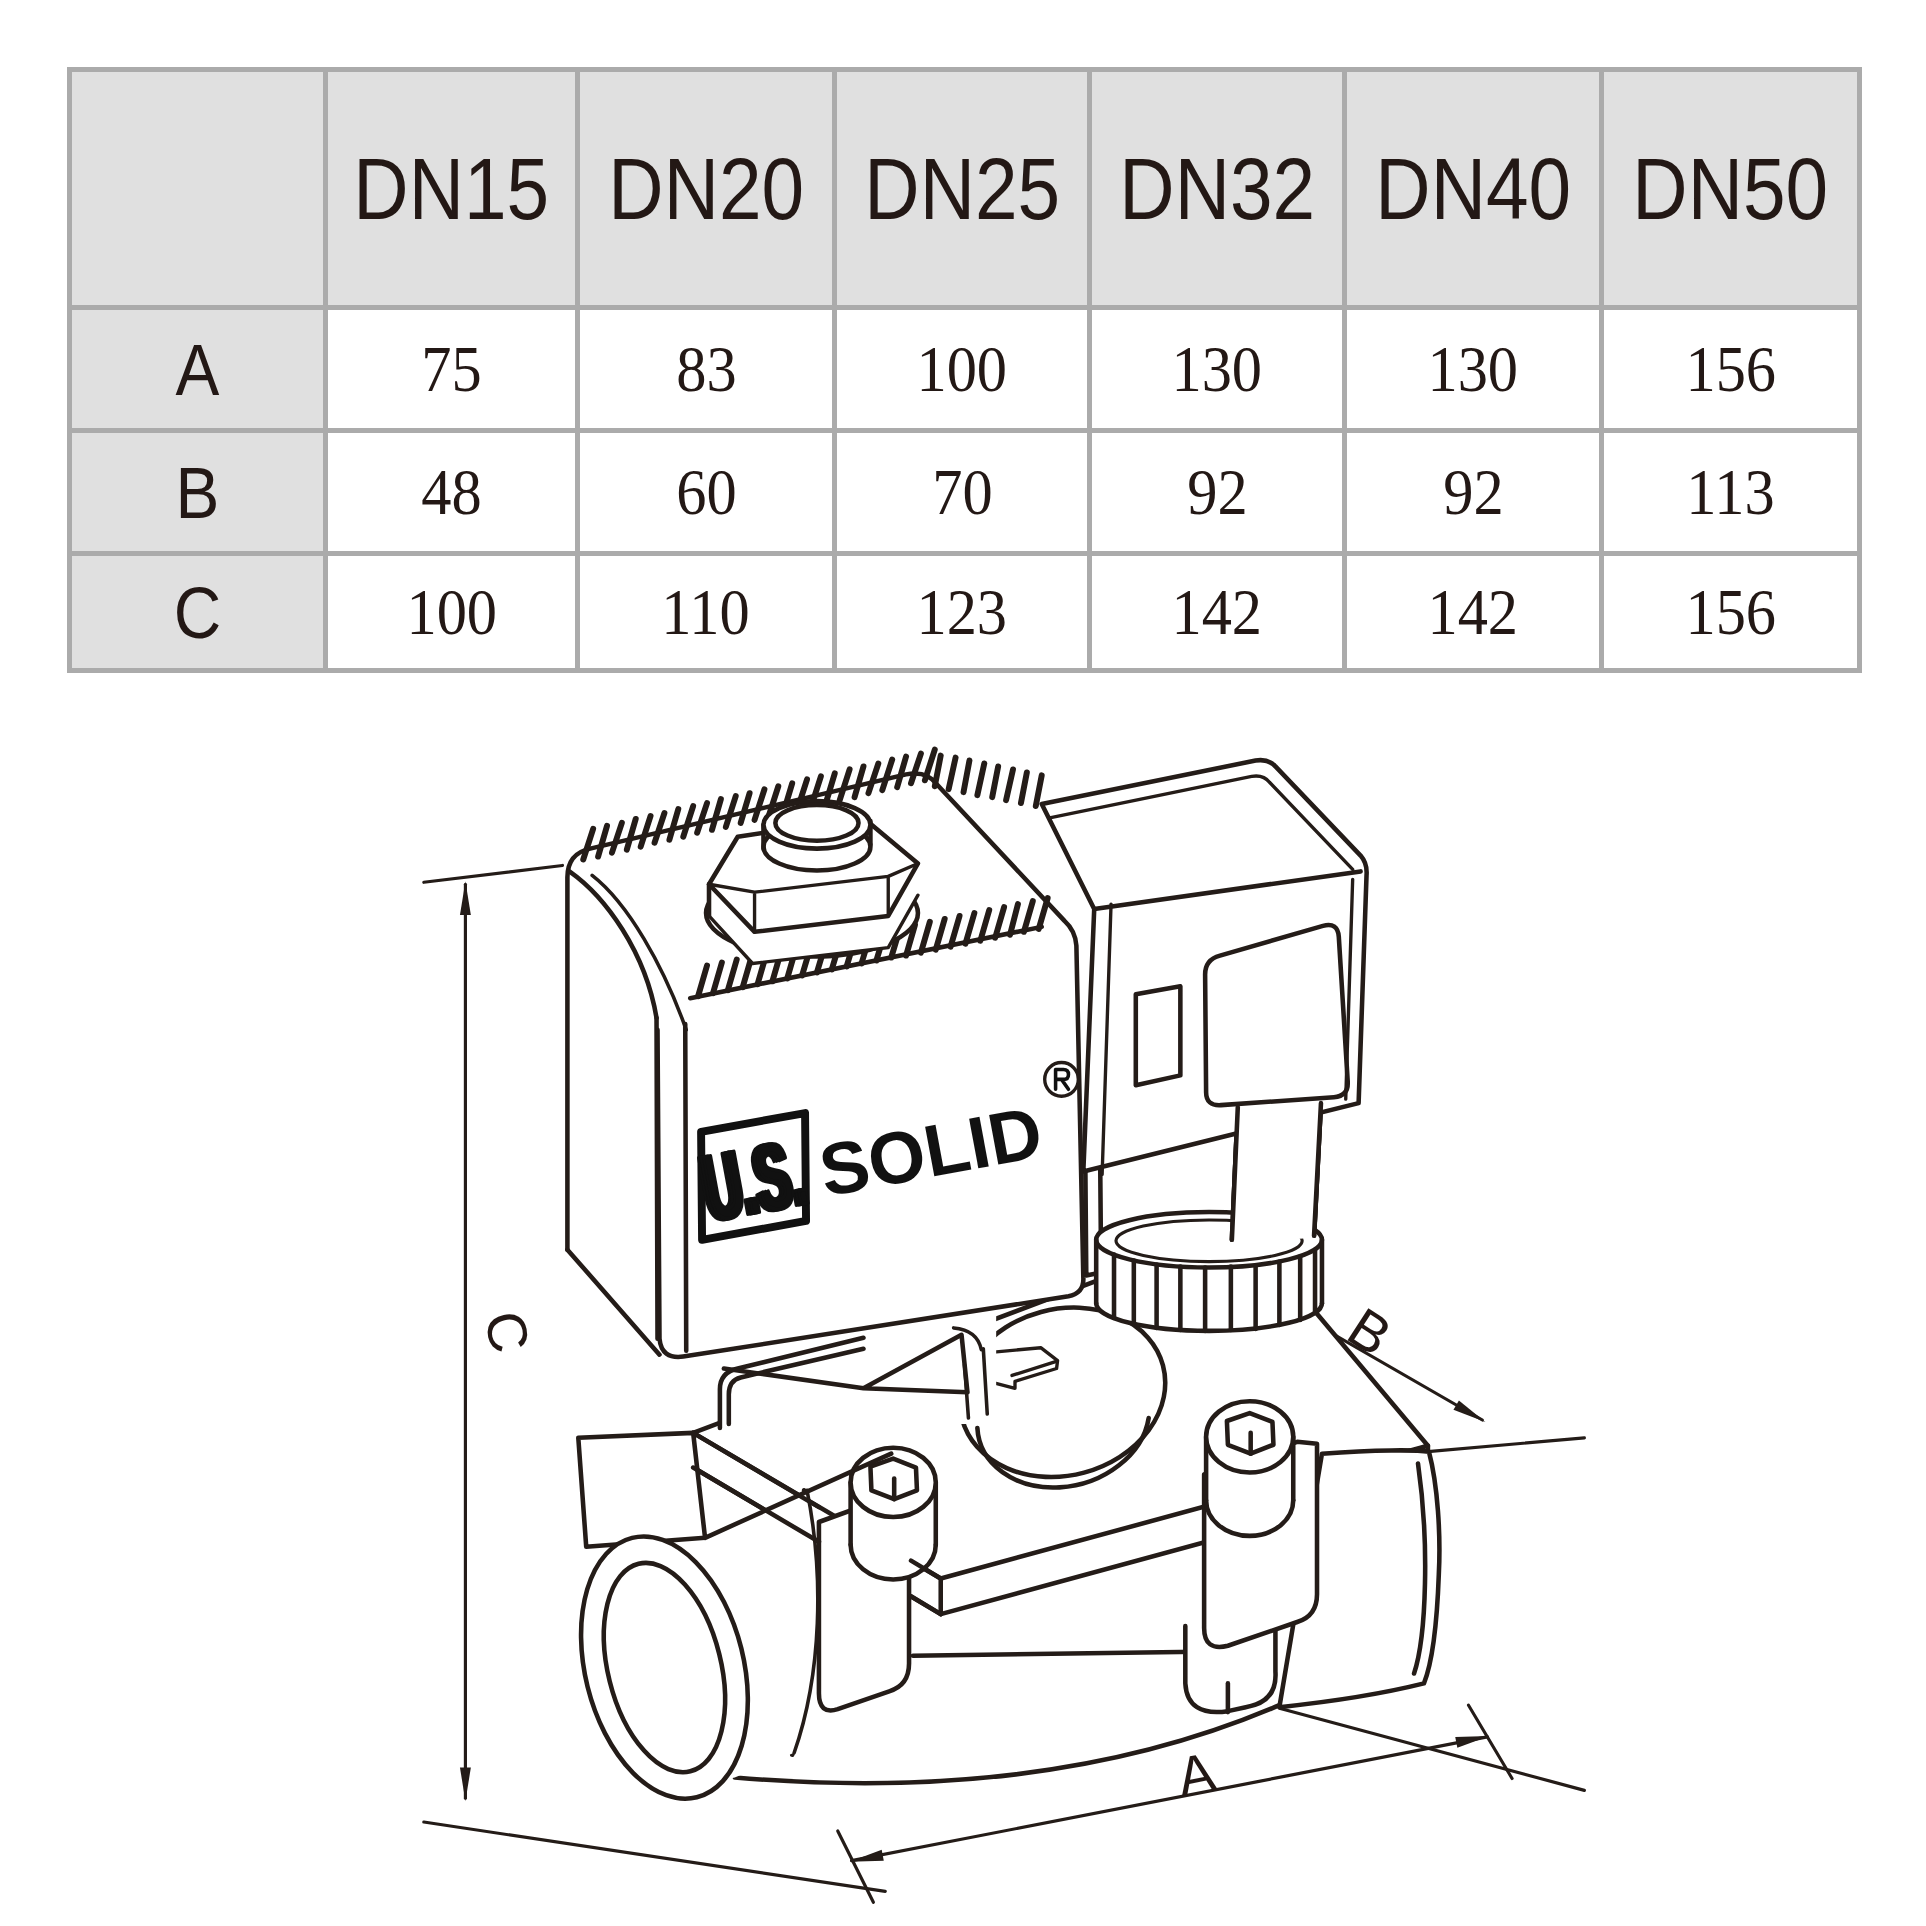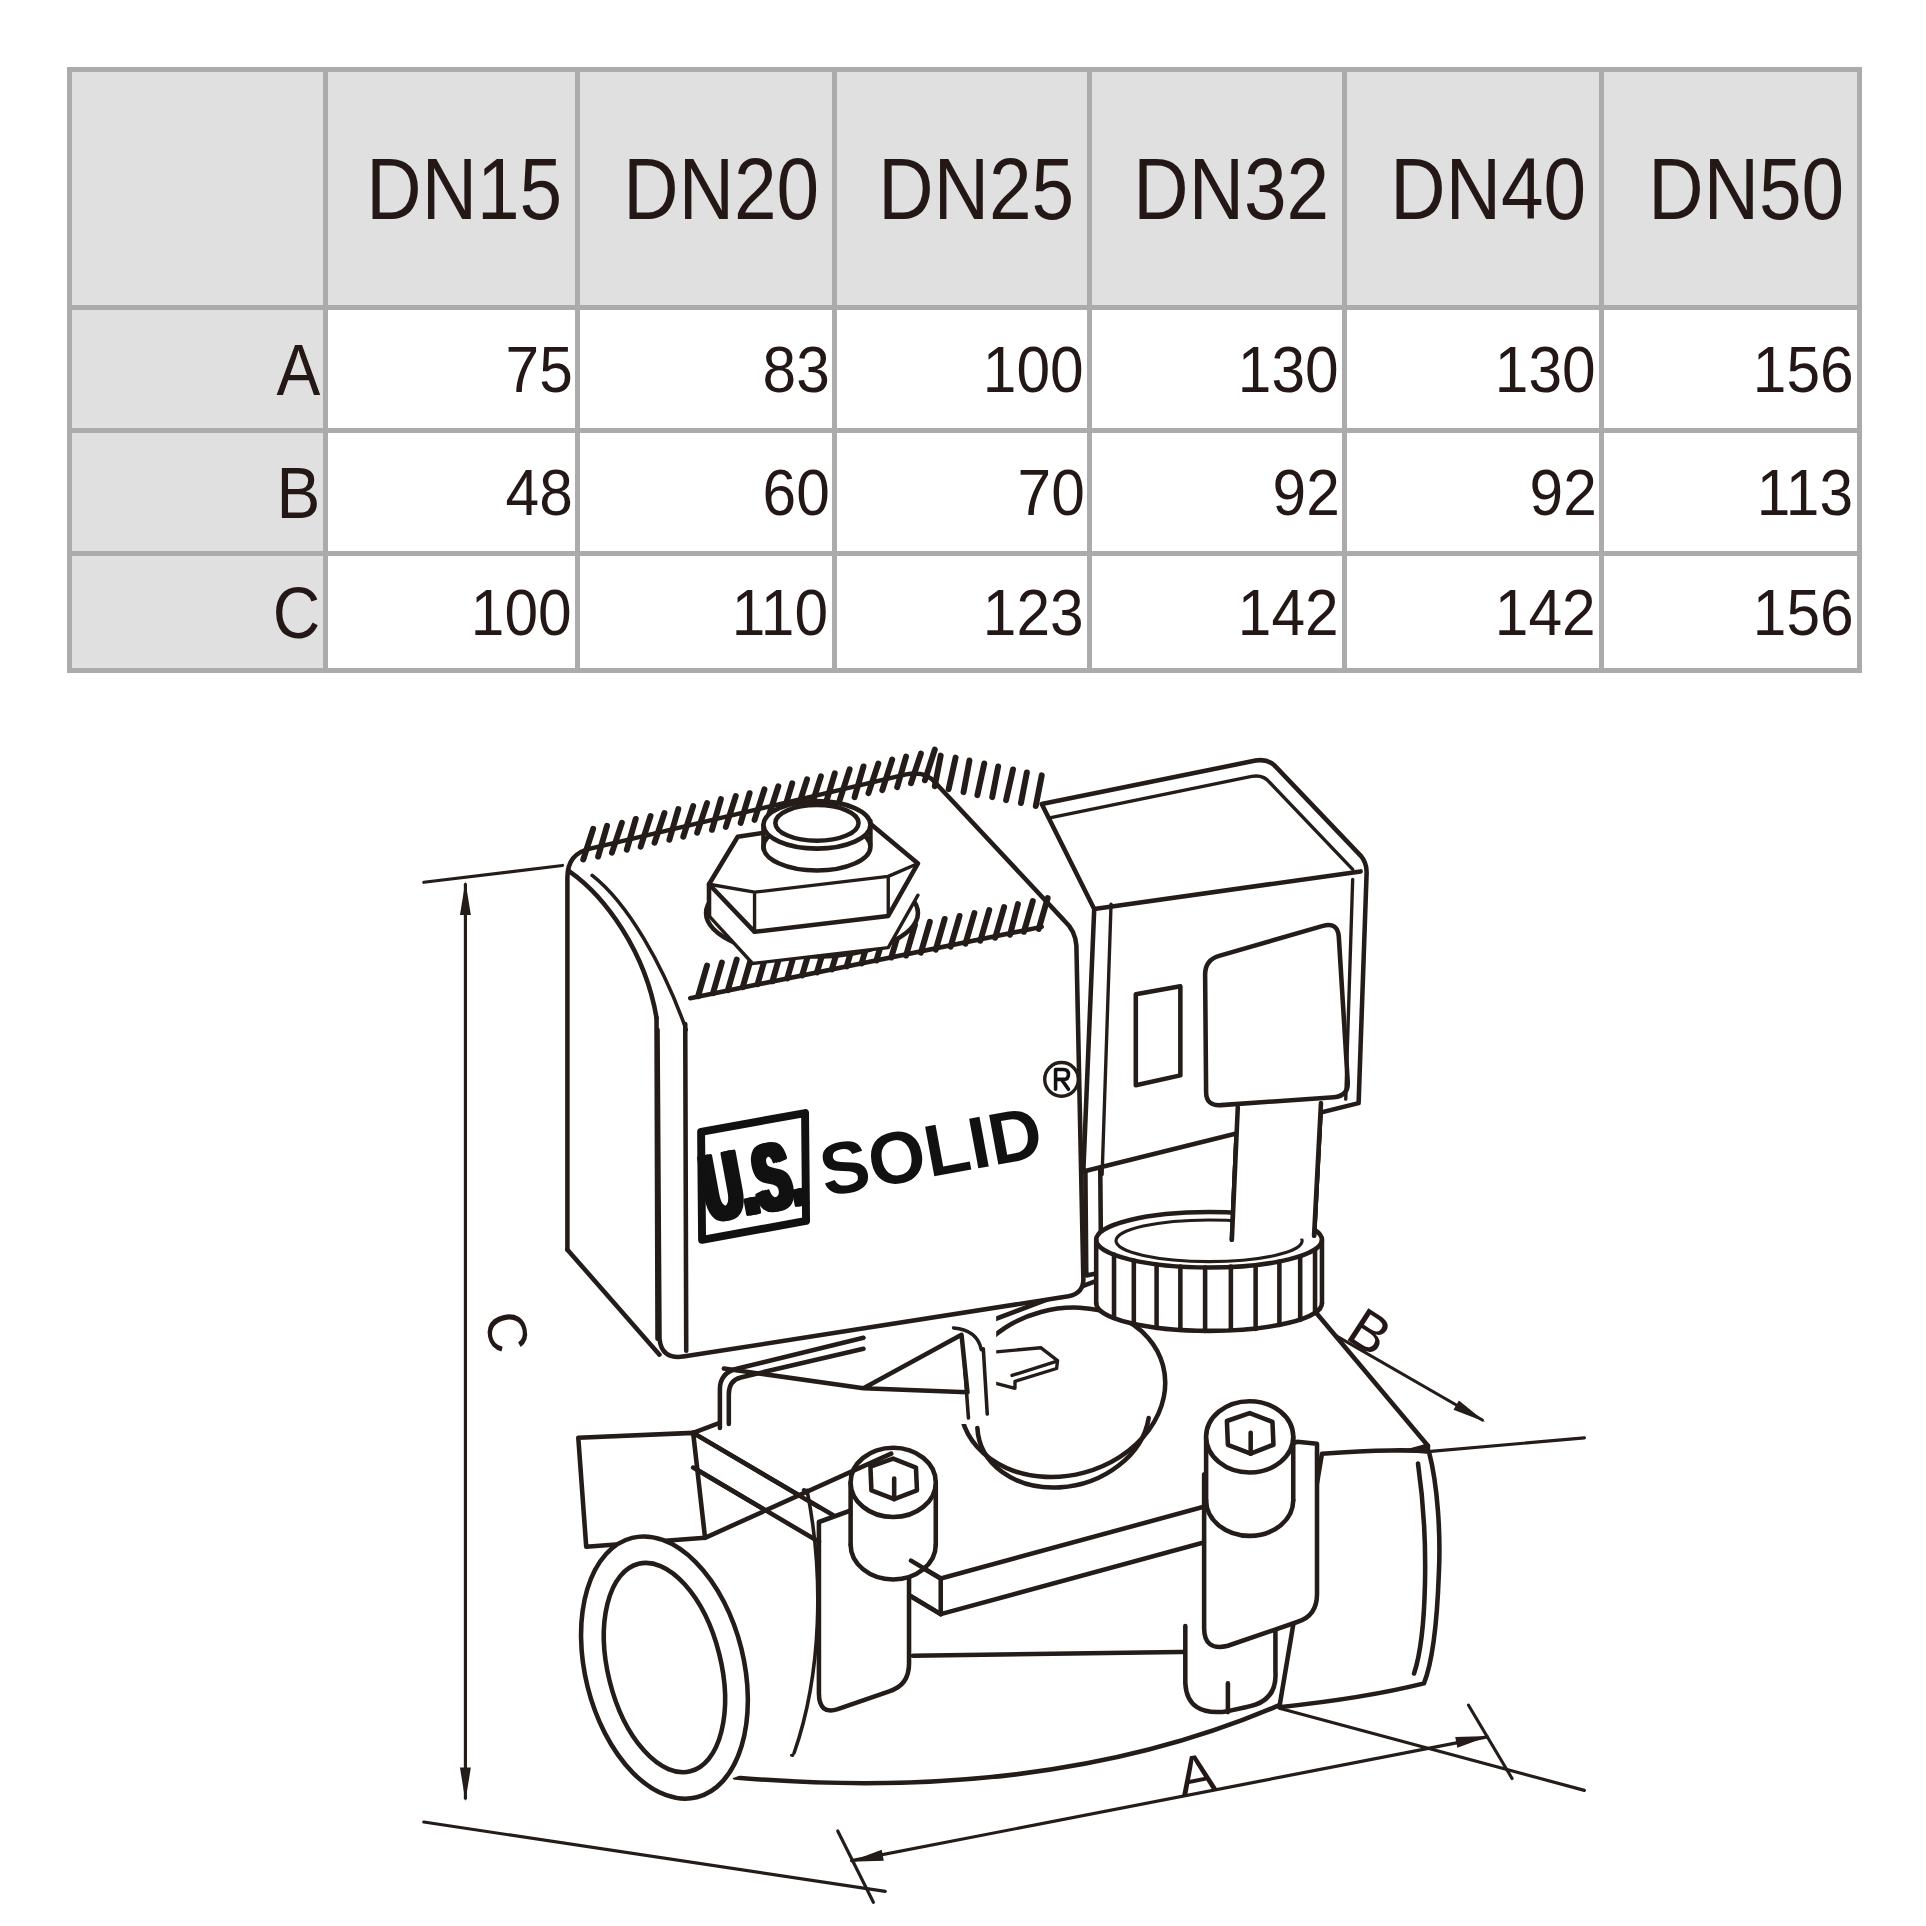--- a/index.html
+++ b/index.html
@@ -1,21 +1,21 @@
 <!DOCTYPE html>
 <html><head>
 <meta charset="utf-8">
 <style>
 html,body{margin:0;padding:0;-webkit-font-smoothing:antialiased;}
 body{width:1927px;height:1927px;background:#ffffff;position:relative;overflow:hidden;
      font-family:"Liberation Sans",sans-serif;}
 #tbl{position:absolute;left:67px;top:67px;border-collapse:collapse;table-layout:fixed;}
-#tbl td{border:5px solid #ababab;text-align:right;vertical-align:middle;padding:0;color:#231815;}
+#tbl td{border:5px solid #ababab;text-align:center;vertical-align:middle;padding:0;color:#231815;}
 #tbl td.g{background:#e0e0e0;}
-#tbl td.w{background:#ffffff;}
+#tbl td.w{background:#ffffff;font-family:Liberation Serif, serif;}
 .hd{font-size:87px;display:inline-block;transform:scaleX(0.88);}
 .lb{font-size:73px;display:inline-block;transform:scaleX(0.90);}
 .dt{font-size:65px;display:inline-block;transform:scaleX(0.93);}
 #drawing{position:absolute;left:0;top:0;}
 </style>
 </head>
 <body>
 <table id="tbl">
  <colgroup>
   <col style="width:256px">

